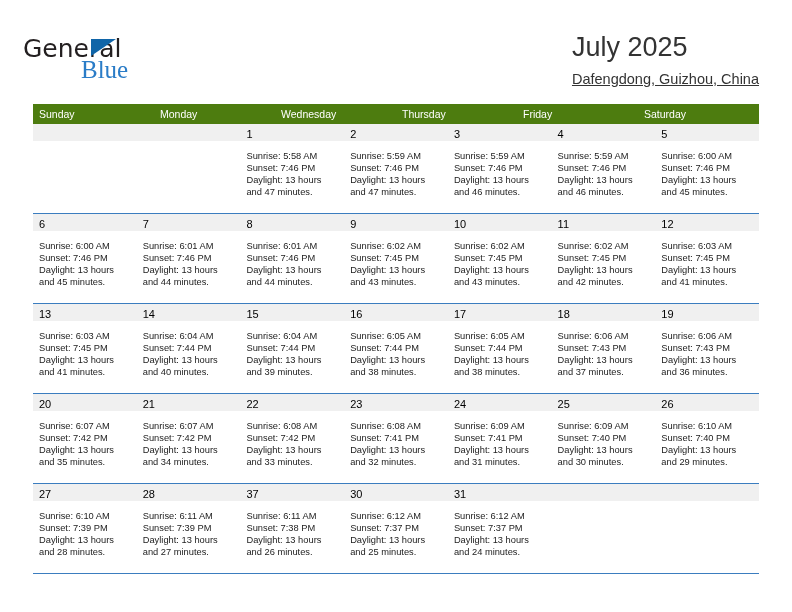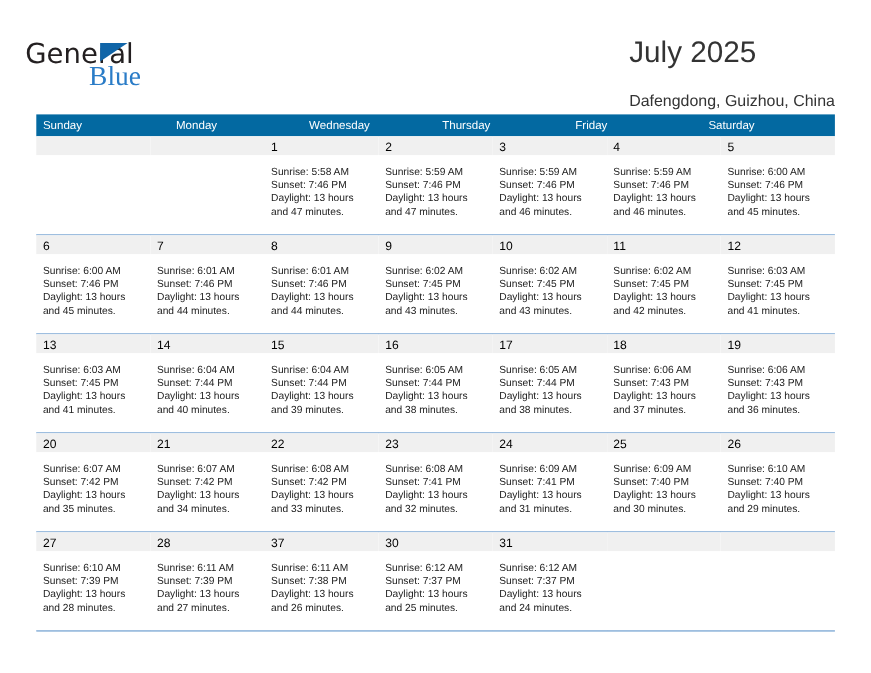--- a/index.html
+++ b/index.html
@@ -72,38 +72,39 @@
     text-align: left;
   }
   .cal-title {
     font-size: 27px;
     color: #333333;
     line-height: 34px;
     white-space: nowrap;
     font-weight: 400;
   }
   .cal-sub {
-    margin-top: 19px;
+    margin-top: 6px;
     font-size: 14.5px;
     color: #333333;
     line-height: 18px;
     white-space: nowrap;
     font-weight: 400;
+    text-decoration: underline;
   }
 
   
   .calendar {
     position: absolute;
     left: 33px;
     top: 104px;
     width: 726px;
   }
   .weekdays {
     display: flex;
-    background: #0369a1;
+    background: #4d7c0f;
     height: 20px;
   }
   .weekday {
     flex: 1 1 0;
     min-width: 0;
     color: #ffffff;
     font-size: 10.5px;
     line-height: 20px;
     padding-left: 6px;
     box-sizing: border-box;

